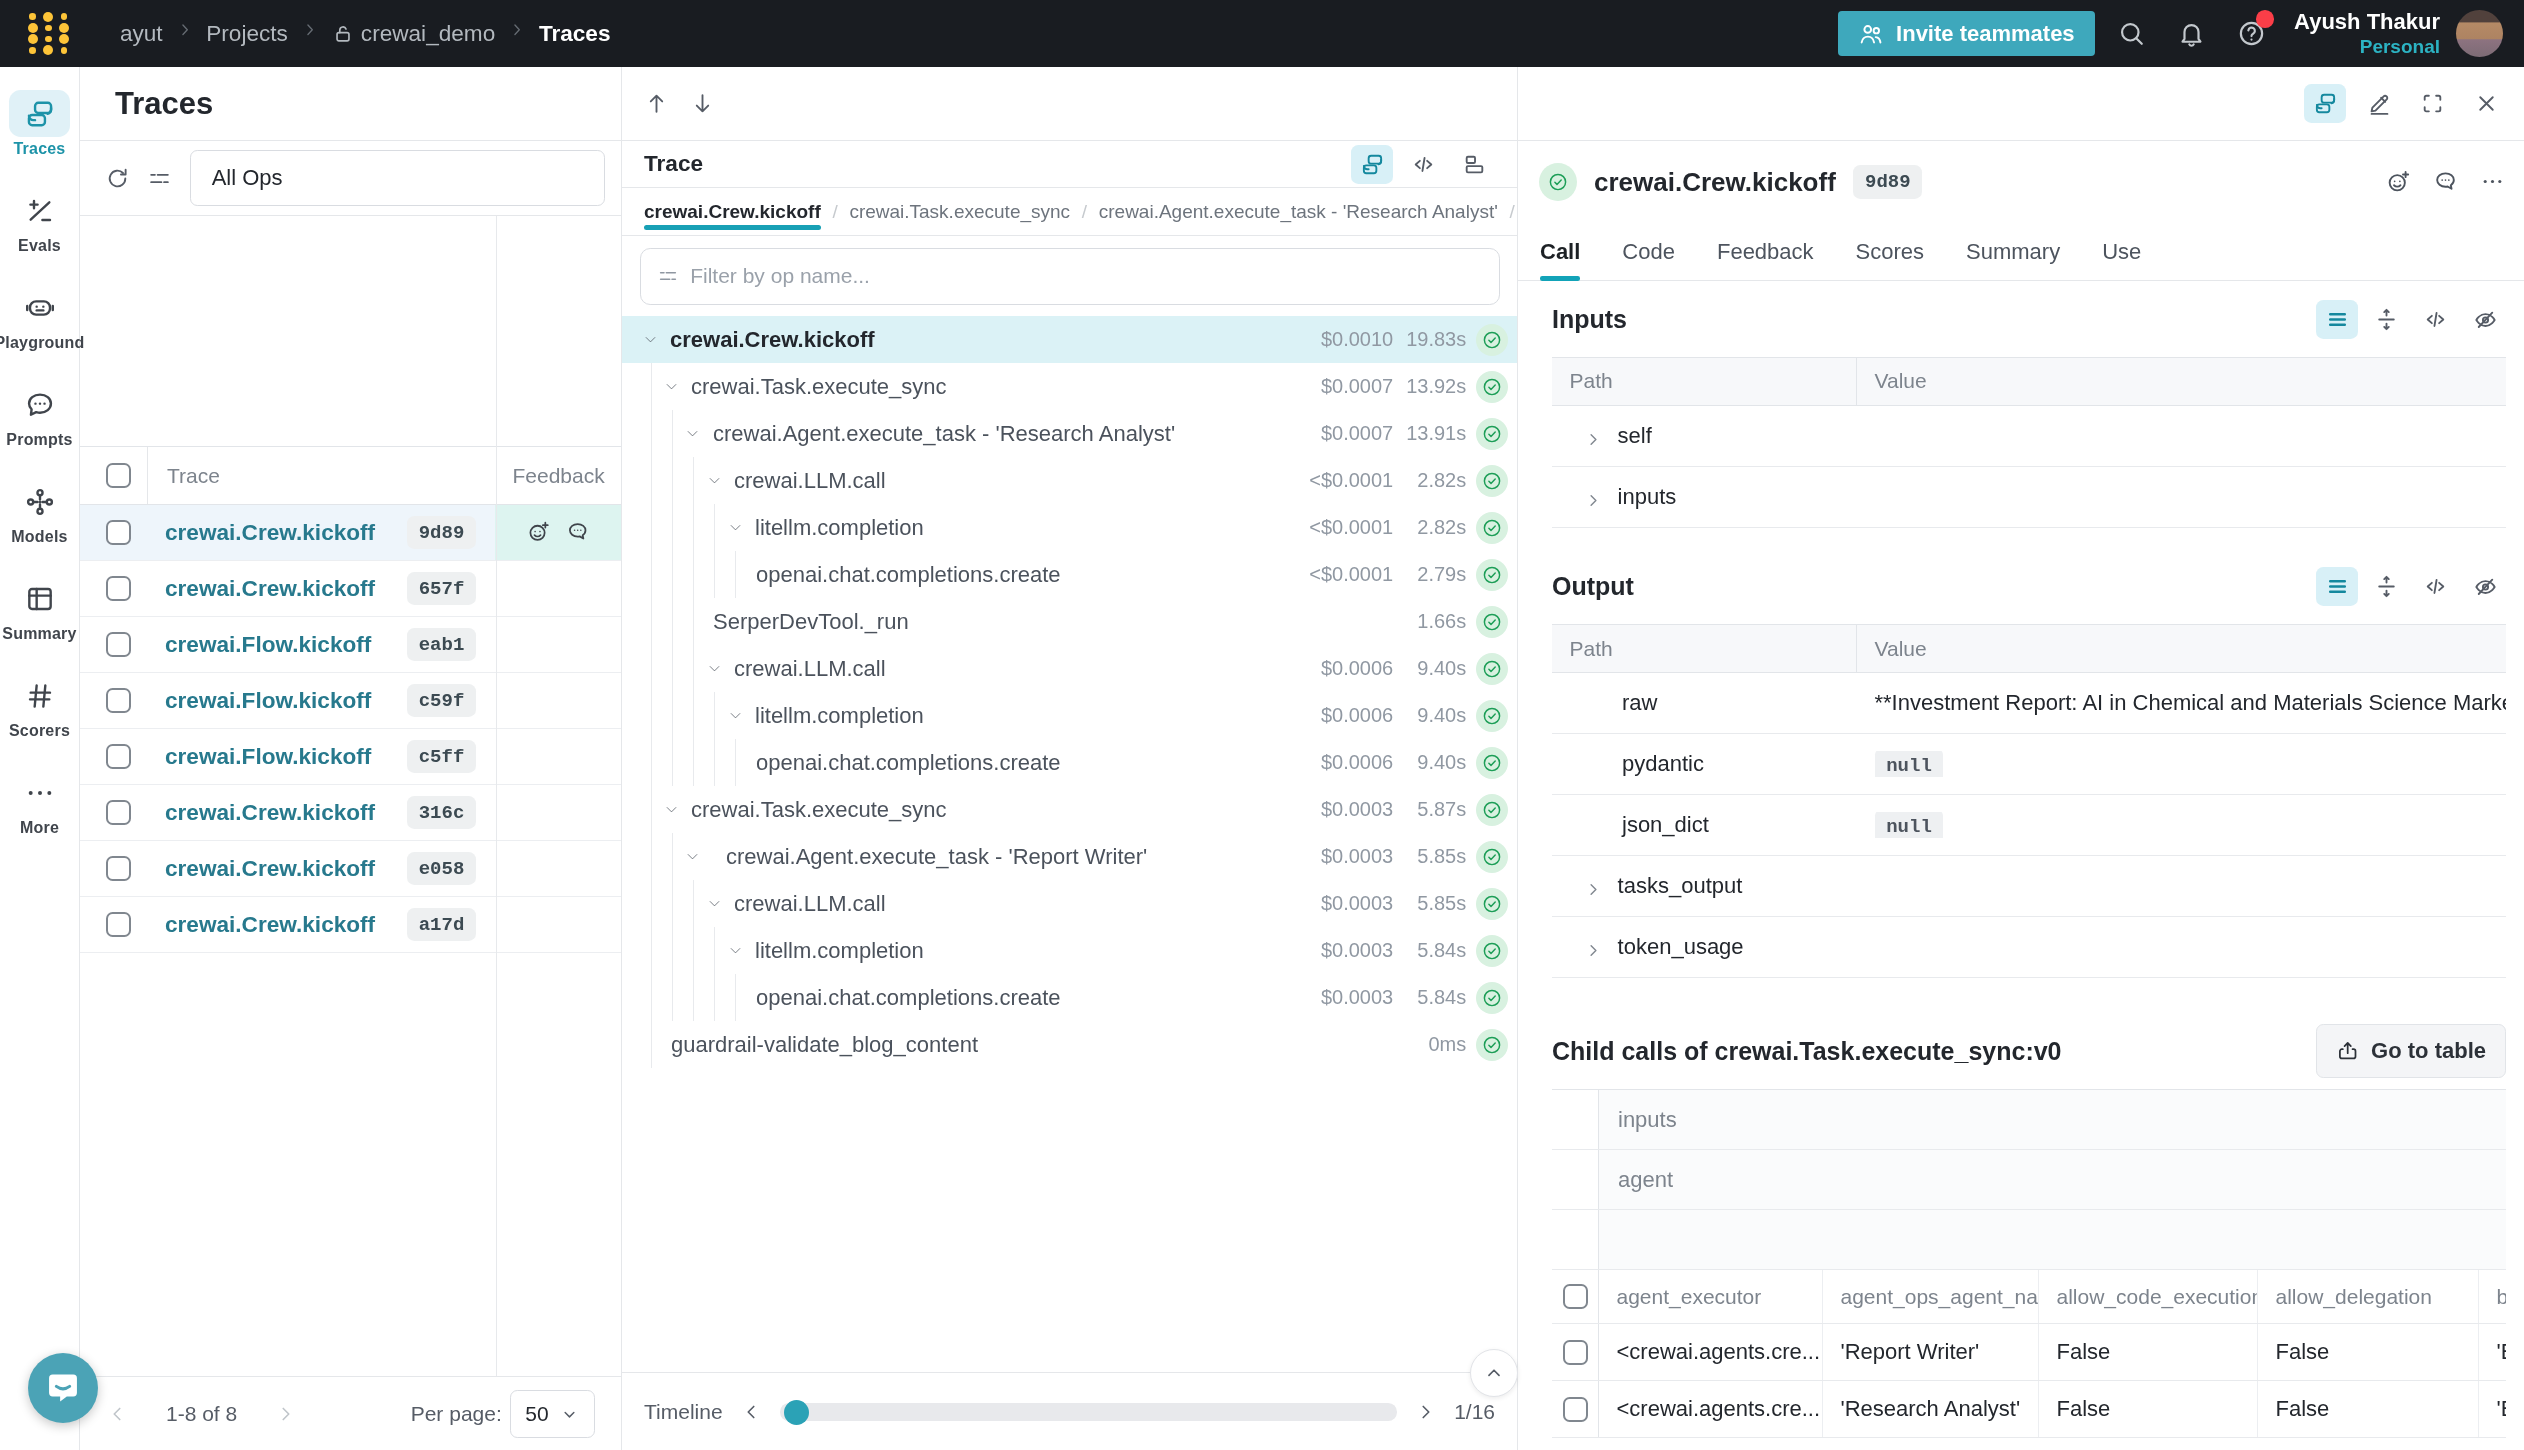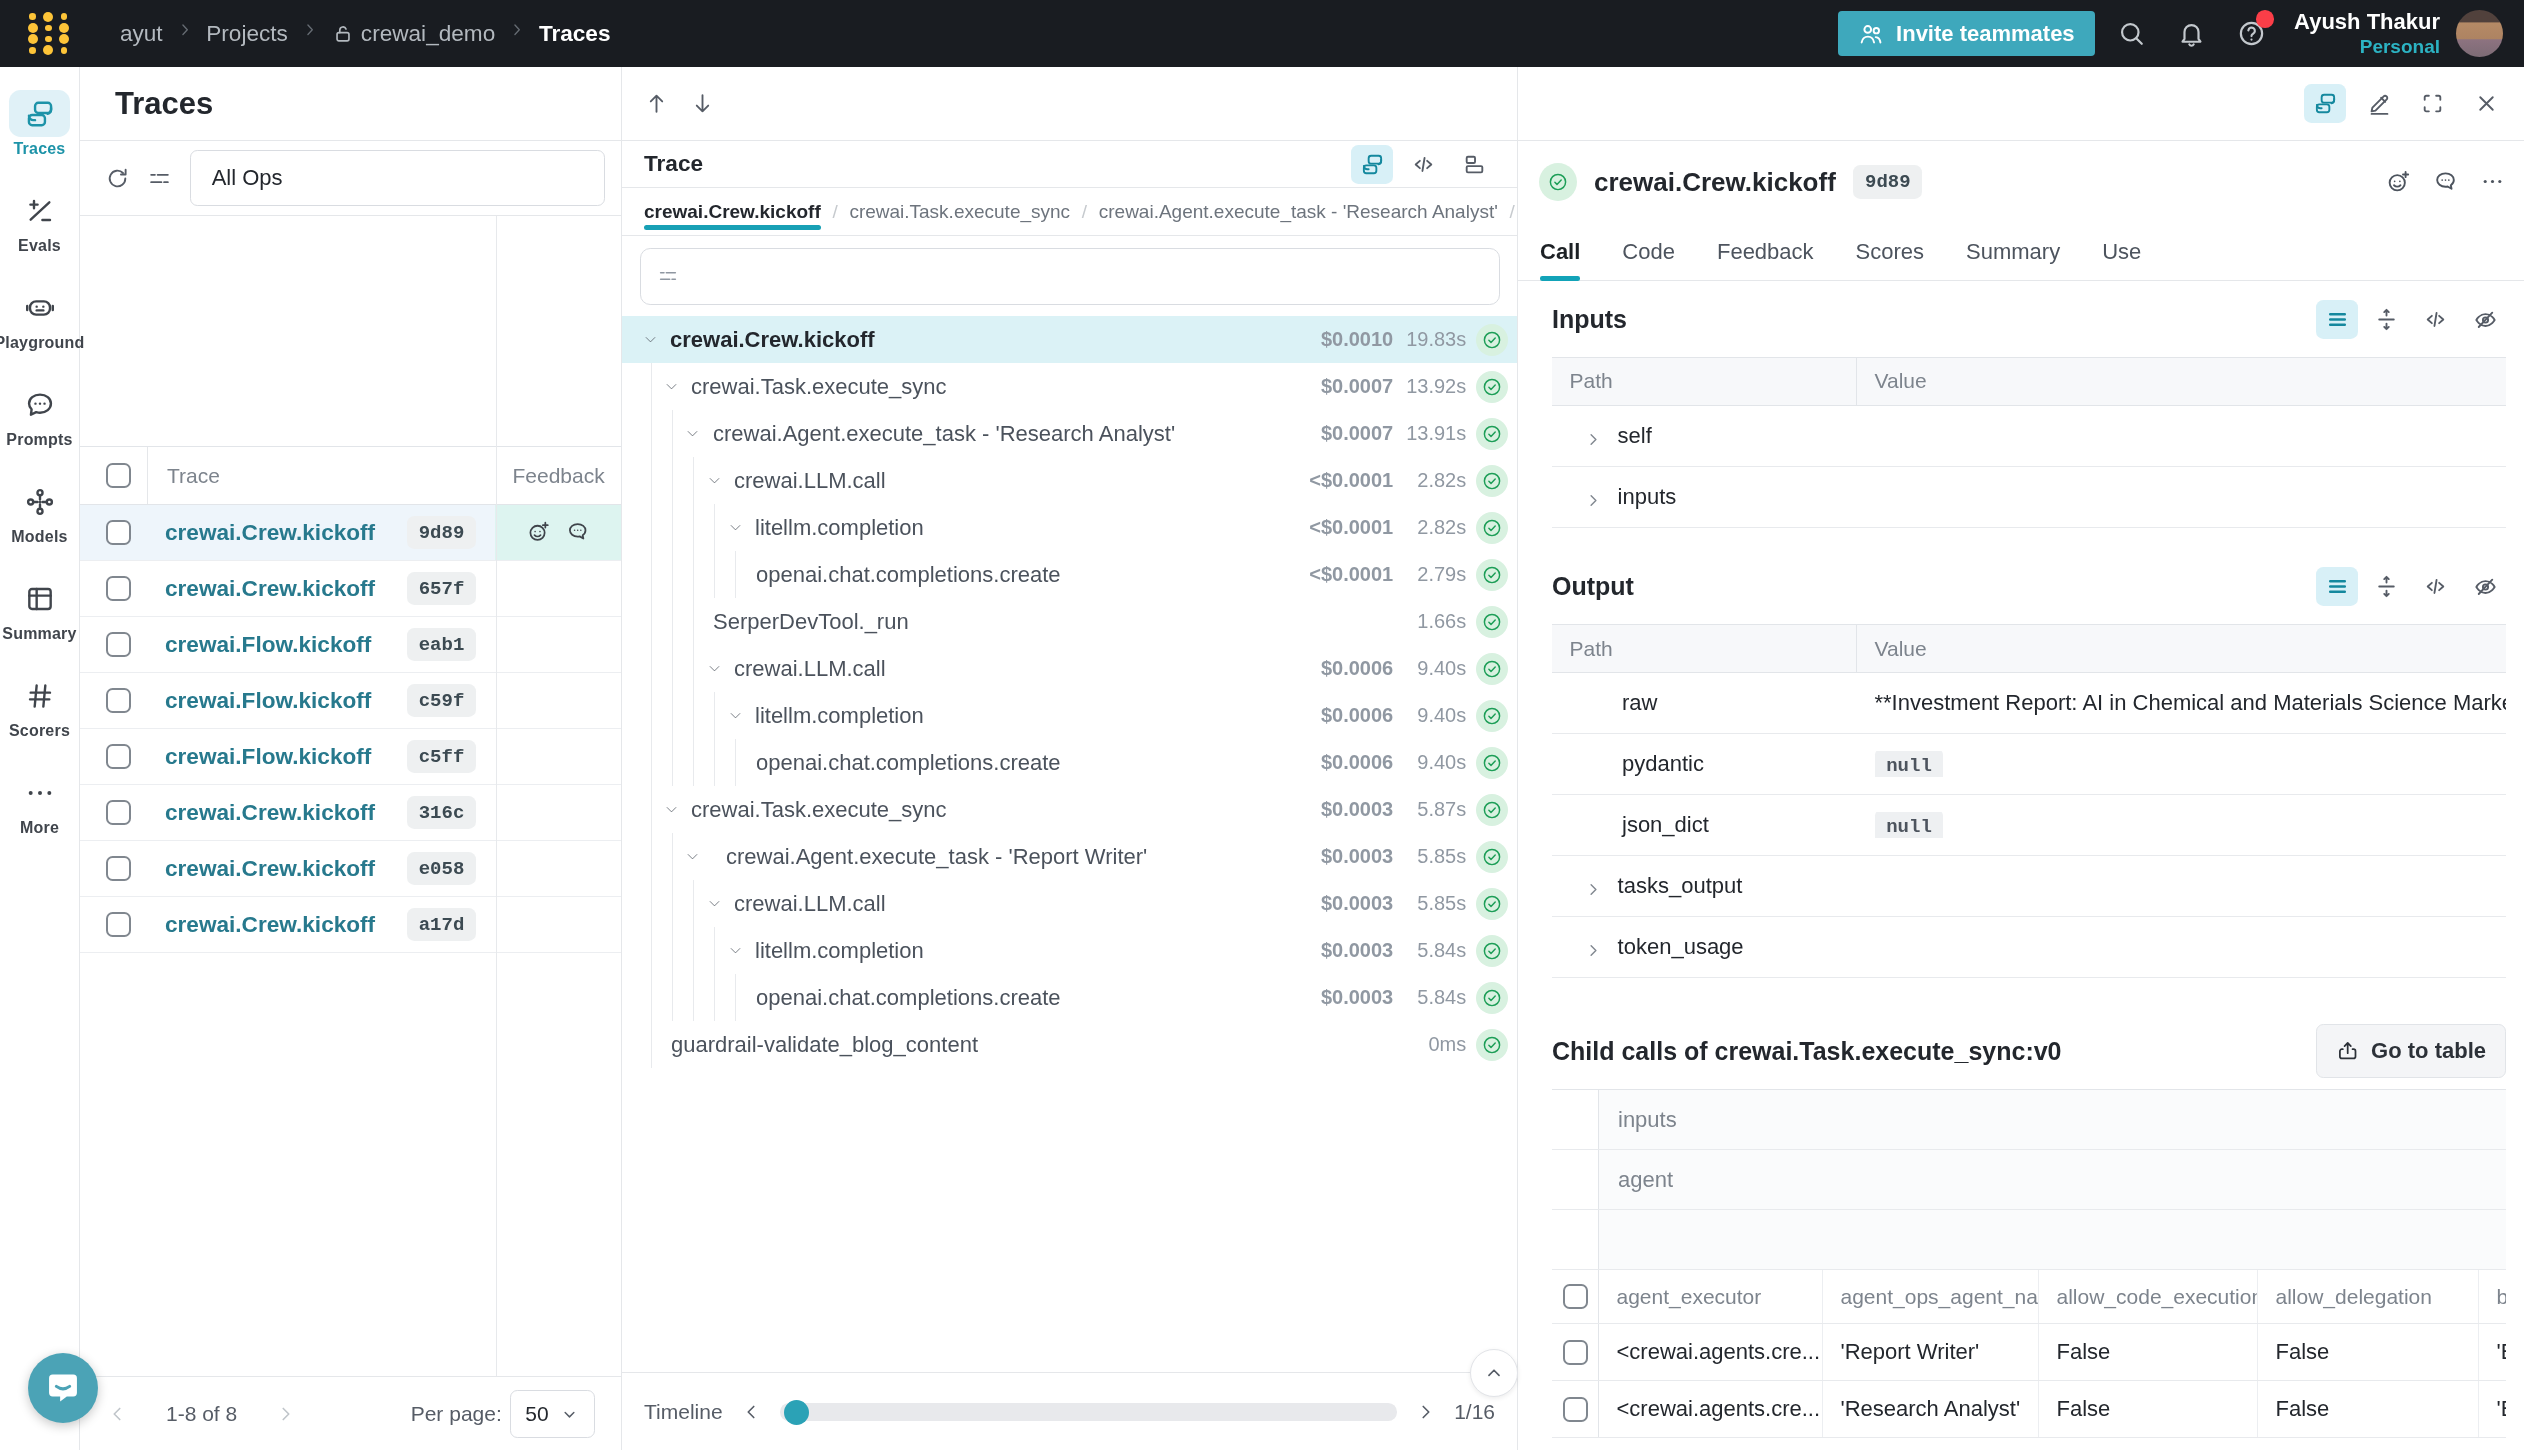--- a/index.html
+++ b/index.html
@@ -93,21 +93,21 @@
   .filter-box svg{width:22px;height:22px}
   .filter-box input{border:none;outline:none;font-size:21px;color:#23272d;flex:1;background:transparent;font-family:inherit}
   .filter-box input::placeholder{color:#9aa1aa}
   .tree{flex:1;overflow:hidden;padding-top:5.8px}
   .tnode{height:47px;display:flex;align-items:center;position:relative;font-size:22px;color:#4b525c;padding-right:8.8px;cursor:pointer}
   .tnode.selected{background:#dbf2f6;color:#23272d;font-weight:600}
   .guide{position:absolute;top:0;bottom:0;width:0.7px;background:#e8eaed}
   .tn-chev{position:absolute;color:#565c66;display:flex}
   .tn-chev svg{width:19px;height:19px}
   .tn-lbl{flex:1;white-space:nowrap;overflow:hidden;min-width:0}
-  .tn-cost{min-width:96px;text-align:right;font-size:20px;color:#9098a2;font-weight:700}
+  .tn-cost{min-width:96px;text-align:right;font-size:20px;color:#9098a2;font-weight:400}
   .tn-dur{width:73px;text-align:right;font-size:20px;color:#9098a2;font-weight:400}
   .tn-st{width:42px;display:flex;justify-content:flex-end}
   .st-badge{width:32px;height:32px;border-radius:50%;background:#d8f1e0;color:#1d9e57;display:flex;align-items:center;justify-content:center}
   .st-badge svg{width:22px;height:22px;stroke-width:1.6}
   .m-bottom{height:79px;border-top:0.7px solid #e5e7ea;display:flex;align-items:center;padding:0 22px;gap:17.5px;font-size:21px;color:#565c66}
   .tl-chev{color:#565c66;cursor:pointer}
   .tl-chev svg{width:22px;height:22px}
   .tl-track{flex:1;height:17.5px;border-radius:8.8px;background:#e8e9ec;position:relative;cursor:pointer}
   .tl-knob{position:absolute;left:4.4px;top:-3.7px;width:25px;height:25px;border-radius:50%;background:#2ba2b6}
   .collapse-btn{position:absolute;left:1470px;top:1349px;width:48px;height:48px;border-radius:50%;background:#fff;
@@ -578,20 +578,21 @@
         <span class="crumb">crewai.Agent.execute_task - 'Research Analyst'</span>
         <span class="crumb-sep">/</span>
       </div>
     <div class="m-filter">
       <div class="filter-box">
         <span class="ic">
             <svg viewBox="0 0 24 24" fill="none" stroke="currentColor" stroke-linecap="round" stroke-linejoin="round">
               <path d="M4 8.5h3.6M10.2 8.5H20M4 15.5h9.8M16.4 15.5H20"></path>
             </svg>
           </span>
+        <input type="text" placeholder="Filter by op name..." style="">
       </div>
     </div>
     <div class="tree" id="tree-list">
         <div class="tnode selected">
           <span class="tn-chev" style="left: 19px;">
             <svg viewBox="0 0 24 24" fill="none" stroke="currentColor" stroke-linecap="round" stroke-linejoin="round">
               <path d="m6.5 9.5 5.5 5.5 5.5-5.5"></path>
             </svg>
           </span>
           <span class="tn-lbl" style="margin-left: 48px;">crewai.Crew.kickoff</span>

